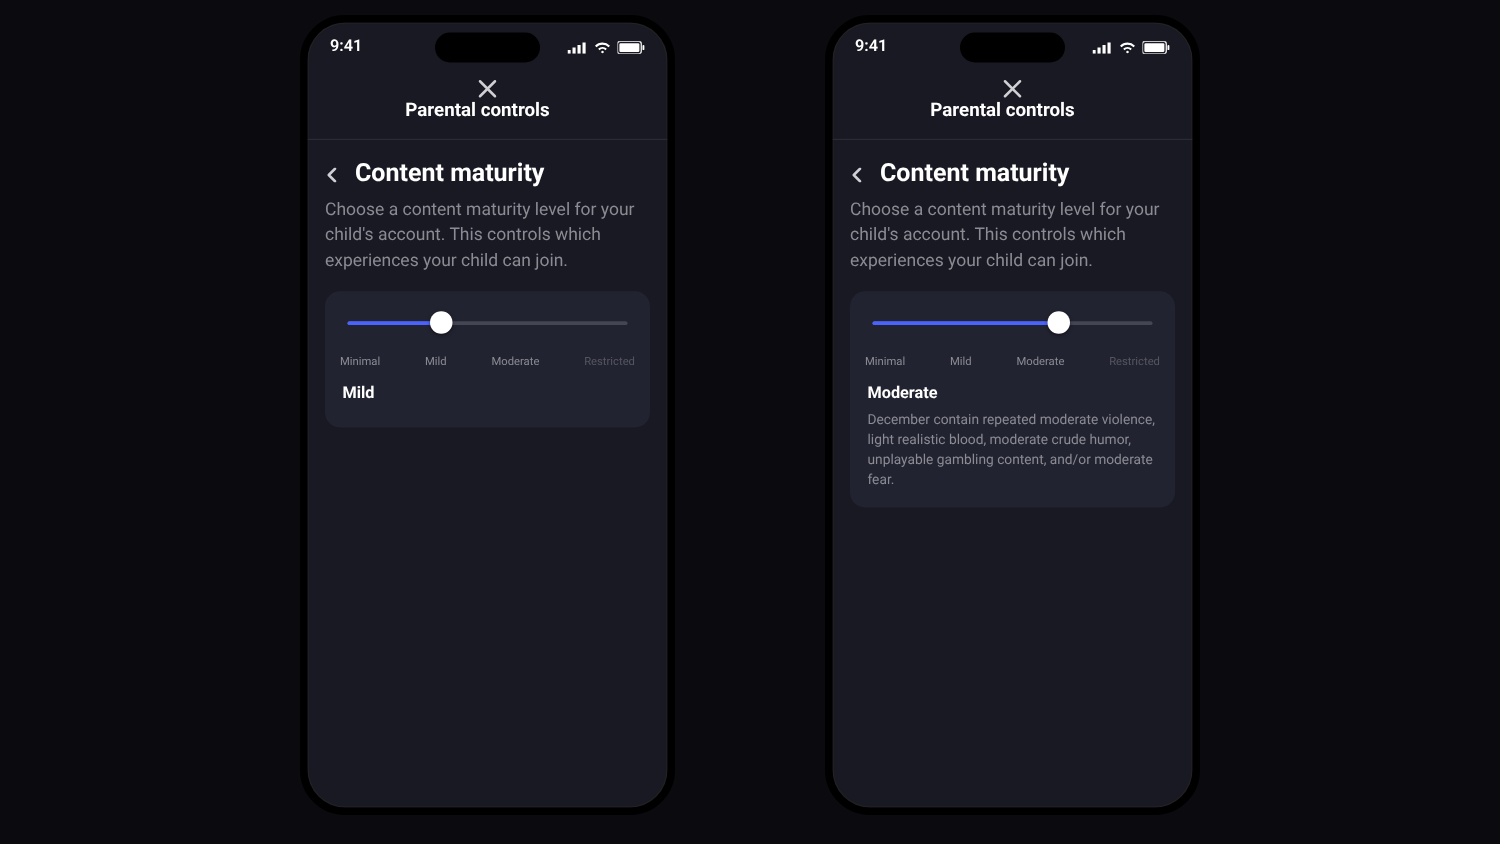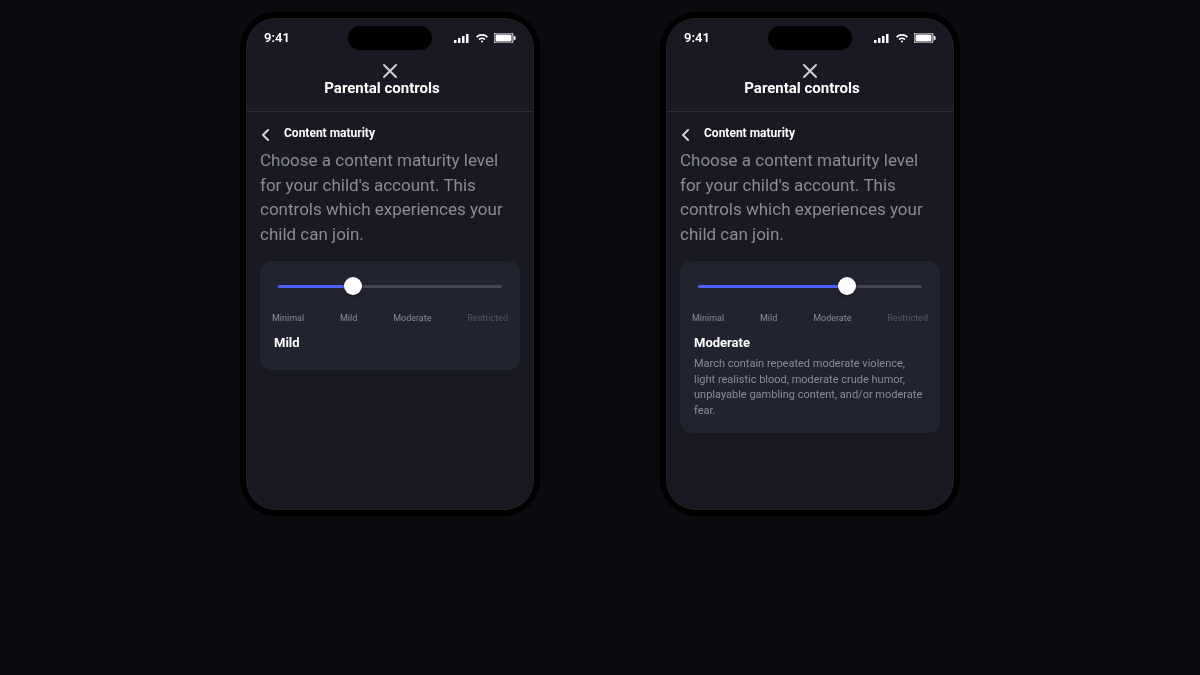--- a/index.html
+++ b/index.html
@@ -10,21 +10,21 @@
     font-family: -apple-system, BlinkMacSystemFont, "Segoe UI", Roboto, Helvetica, Arial, sans-serif;
     display: flex;
     justify-content: center;
     gap: 120px;
     align-items: flex-start;
     padding-top: 12px;
     overflow: hidden;
   }
   .phone {
     width: 300px;
-    height: 504px;
+    height: 640px;
     background: #181922;
     border: 6px solid #000;
     border-radius: 36px;
     position: relative;
     overflow: hidden;
     box-shadow: 0 0 0 1px #222 inset;
   }
   .notch {
     position: absolute;
     top: 8px;
@@ -62,24 +62,24 @@
     text-align: center;
     color: #fff;
     font-size: 15px;
     font-weight: 700;
     margin-left:-16px; 
   }
 
   .content { padding: 14px 14px 0; }
   .section-head { display:flex; align-items:center; gap:10px; margin-bottom:8px;}
   .back-icon { width:14px; height:14px; color:#d0d0d4; cursor:pointer;}
-  .section-title { color:#fff; font-size:12px; font-weight:700; }
+  .section-title { color:#fff; font-size:20px; font-weight:700; }
   .section-desc {
     color:#8a8b93;
-    font-size:17px;
+    font-size:14px;
     line-height:1.45;
     margin-bottom:14px;
   }
 
   .card {
     background:#222330;
     border-radius:12px;
     padding:16px 14px 14px;
   }
   .slider-wrap { position:relative; height:30px; margin:0 4px 6px; }
@@ -231,16 +231,16 @@
         <div class="track-fill" style="width:66.6%"></div>
         <div class="thumb" style="left:66.6%"></div>
       </div>
       <div class="ticks">
         <span>Minimal</span>
         <span>Mild</span>
         <span>Moderate</span>
         <span>Restricted</span>
       </div>
       <div class="level-name">Moderate</div>
-      <div class="level-desc">March contain repeated moderate violence, light realistic blood, moderate crude humor, unplayable gambling content, and/or moderate fear.</div>
+      <div class="level-desc">December contain repeated moderate violence, light realistic blood, moderate crude humor, unplayable gambling content, and/or moderate fear.</div>
     </div>
   </div>
 </div>
 
 </body></html>

